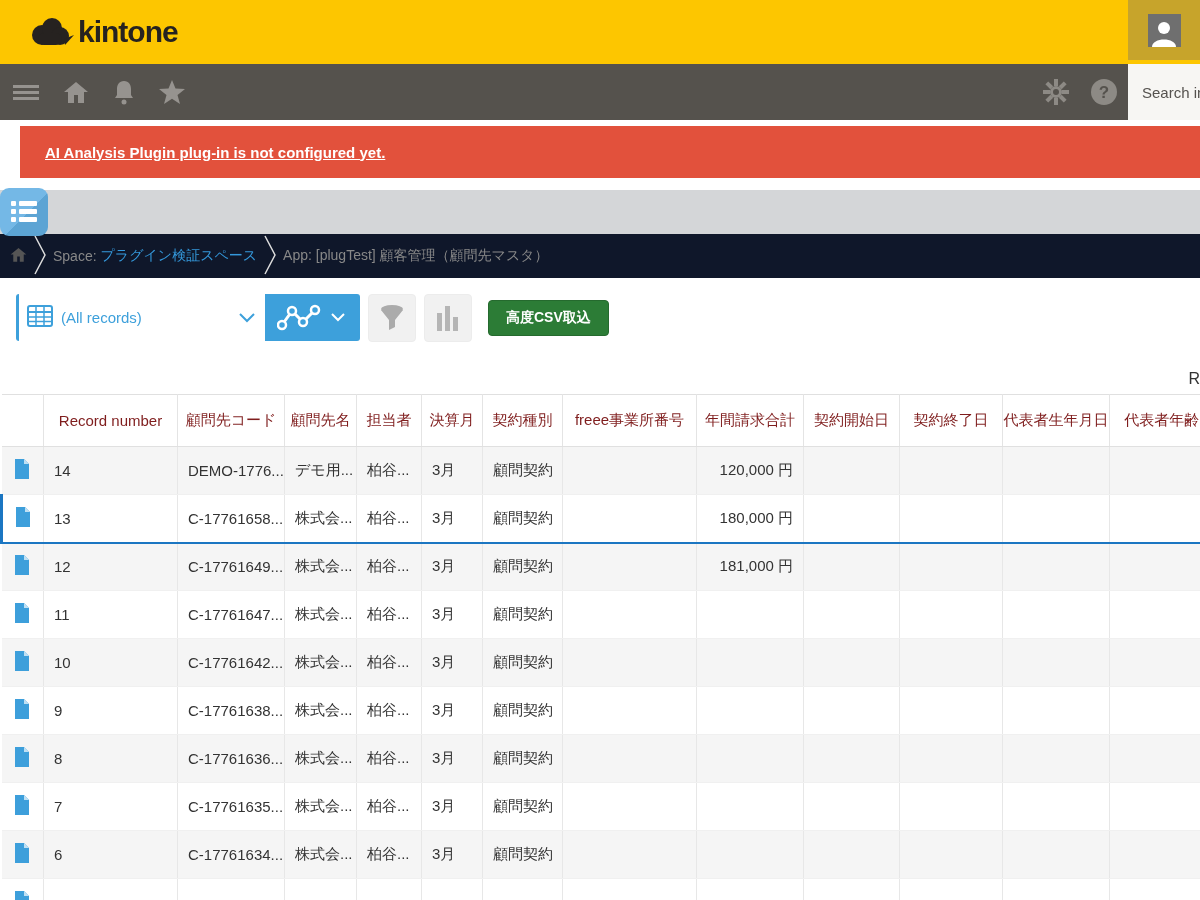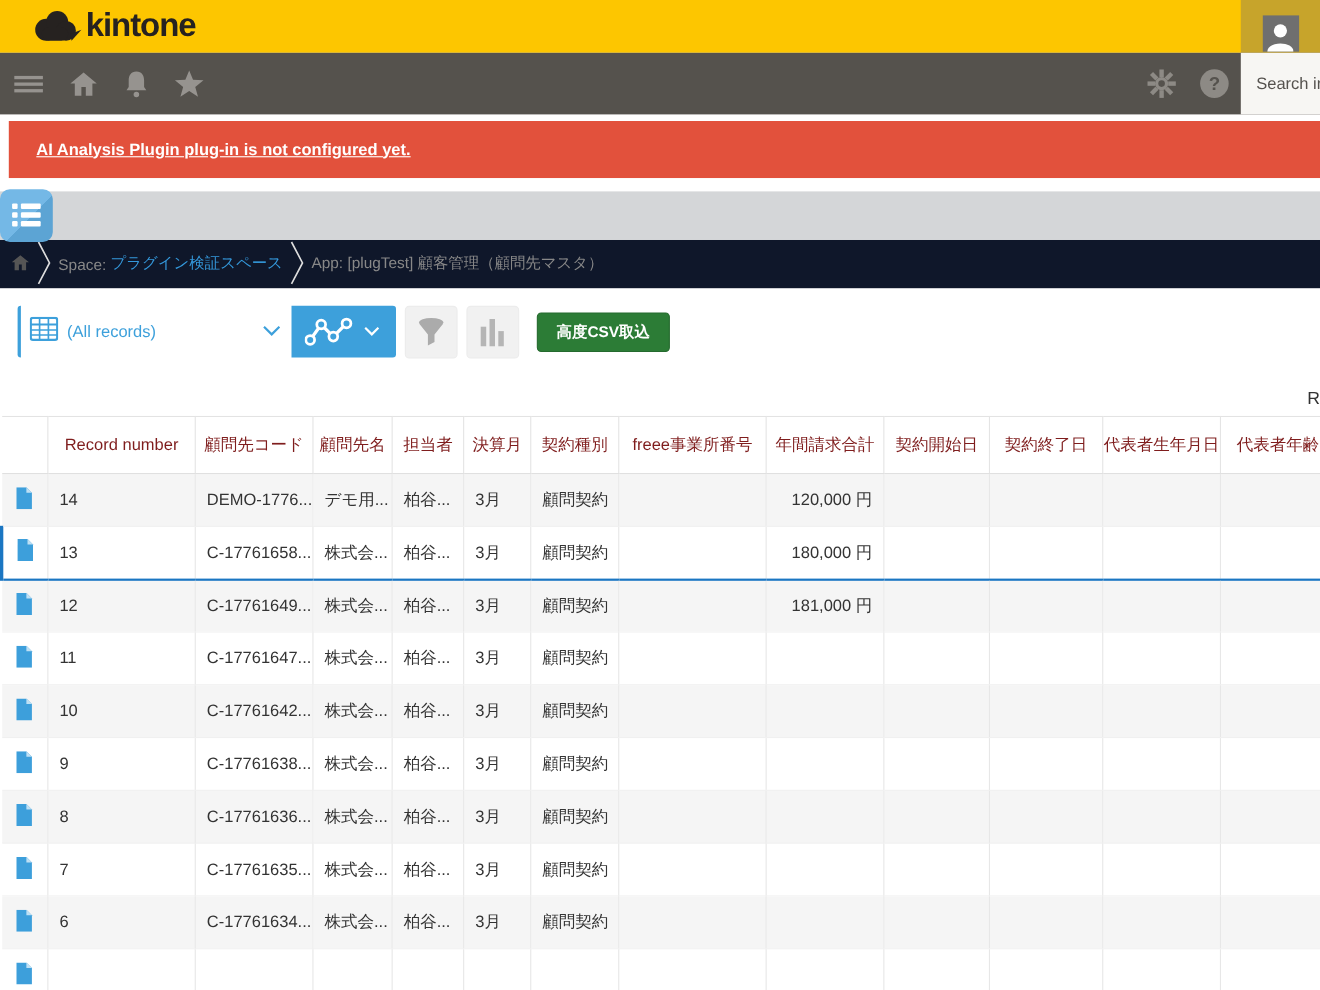--- a/index.html
+++ b/index.html
@@ -1,20 +1,20 @@
 <!DOCTYPE html>
 <html><head>
 <meta charset="utf-8">
 <style>
   * { box-sizing: border-box; margin: 0; padding: 0; }
   html, body { width: 1200px; height: 900px; overflow: hidden; }
   body { font-family: "Liberation Sans", "DejaVu Sans", sans-serif; background: #fff; position: relative; }
 
   
-  .topbar { height: 48px; background: #FDC600; position: relative; display: flex; align-items: center; }
+  .topbar { height: 64px; background: #FDC600; position: relative; display: flex; align-items: center; }
   .brand { display: flex; align-items: center; margin-left: 30px; cursor: pointer; }
   .brand-cloud { position: relative; width: 44px; height: 30px; margin-right: 4px; }
   .brand-text { font-size: 30px; font-weight: bold; color: #262220; letter-spacing: -1px; }
   .avatar-block { position: absolute; right: 0; top: 0; width: 72px; height: 60px; background: #C7A42B; display: flex; align-items: center; justify-content: center; cursor: pointer; }
   .avatar-sq { width: 33px; height: 33px; background: #6F6F6F; display: flex; align-items: flex-end; justify-content: center; }
 
   
   .navbar { height: 56px; background: #55524D; position: relative; display: flex; align-items: center; }
   .nav-icon { width: 28px; height: 28px; display: flex; align-items: center; justify-content: center; cursor: pointer; }
   .hamburger { margin-left: 12px; }
@@ -22,21 +22,21 @@
   .nav-home { margin-left: 22px; }
   .nav-bell { margin-left: 20px; }
   .nav-star { margin-left: 20px; }
   .nav-gear { position: absolute; right: 130px; }
   .nav-help { position: absolute; right: 82px; }
   .nav-search { position: absolute; right: 0; top: 0; width: 72px; height: 56px; background: #F7F6F3; display: flex; align-items: center; cursor: text; }
   .nav-search span { margin-left: 14px; color: #55524E; font-size: 15px; white-space: nowrap; }
 
   
   .gap1 { height: 6px; background: #fff; }
-  .banner { margin-left: 8px; height: 52px; background: #E2513C; display: flex; align-items: center; }
+  .banner { margin-left: 20px; height: 52px; background: #E2513C; display: flex; align-items: center; }
   .banner a { color: #fff; font-weight: bold; font-size: 15px; text-decoration: underline; margin-left: 25px; cursor: pointer; }
   .gap2 { height: 12px; background: #fff; }
 
   
   .apptitlebar { height: 44px; background: #D4D6D8; position: relative; display: flex; align-items: center; }
   .app-icon { position: absolute; left: 0; top: -2px; width: 48px; height: 48px; border-radius: 9px; background: linear-gradient(135deg, #74B8E6 55%, #5CA4D4 55%); display: flex; align-items: center; justify-content: center; }
   .apptitle { margin-left: 62px; font-size: 17px; font-weight: bold; color: #333; }
 
   
   .breadcrumb { height: 44px; background: #0f172a; display: flex; align-items: center; font-size: 14px; }

